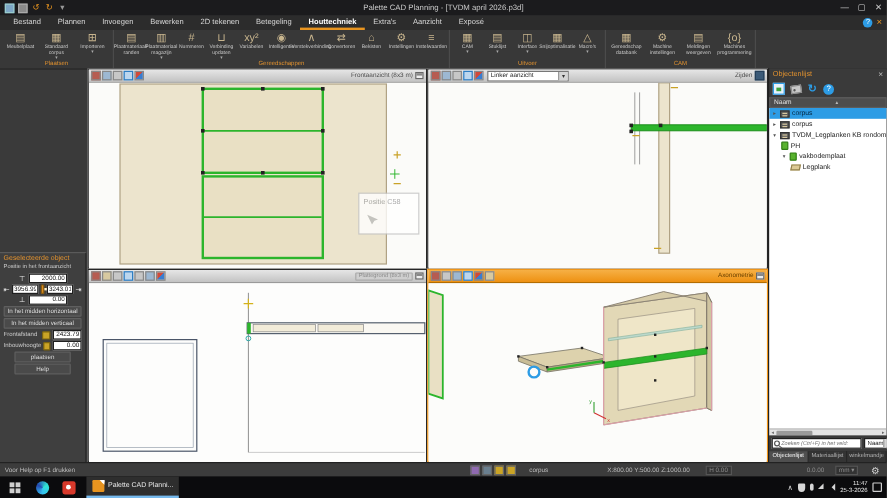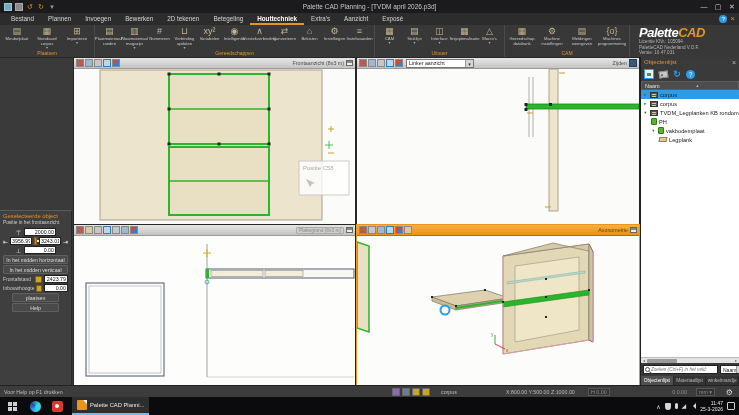--- a/index.html
+++ b/index.html
@@ -296,26 +296,20 @@
           <div class="rlabel">Meldingen weergeven</div>
         </div>
         <div class="rbtn w">
           <div class="ricon">{o}</div>
           <div class="rlabel">Machines programmering</div>
         </div>
       </div>
       <div class="rgroup-label">CAM</div>
     </div>
 
-    <div class="brand">
-      <div class="brand-name"><span>Palette</span><span class="cad">CAD</span></div>
-      <div class="brand-line">Licentie KNr.: 105094</div>
-      <div class="brand-line">PaletteCAD Nederland V.O.F.</div>
-      <div class="brand-line">Versie: 10.47.031</div>
-    </div>
   </div>
 
   <div class="lpanel">
     <div class="lp-title">Geselecteerde object</div>
     <div class="lp-sub">Positie in het frontaanzicht</div>
     <div class="lp-row">
       <span class="lp-ico">⊤</span>
       <input class="lp-field" style="width: 32px;" value="2000.00">
     </div>
     <div class="lp-row">

